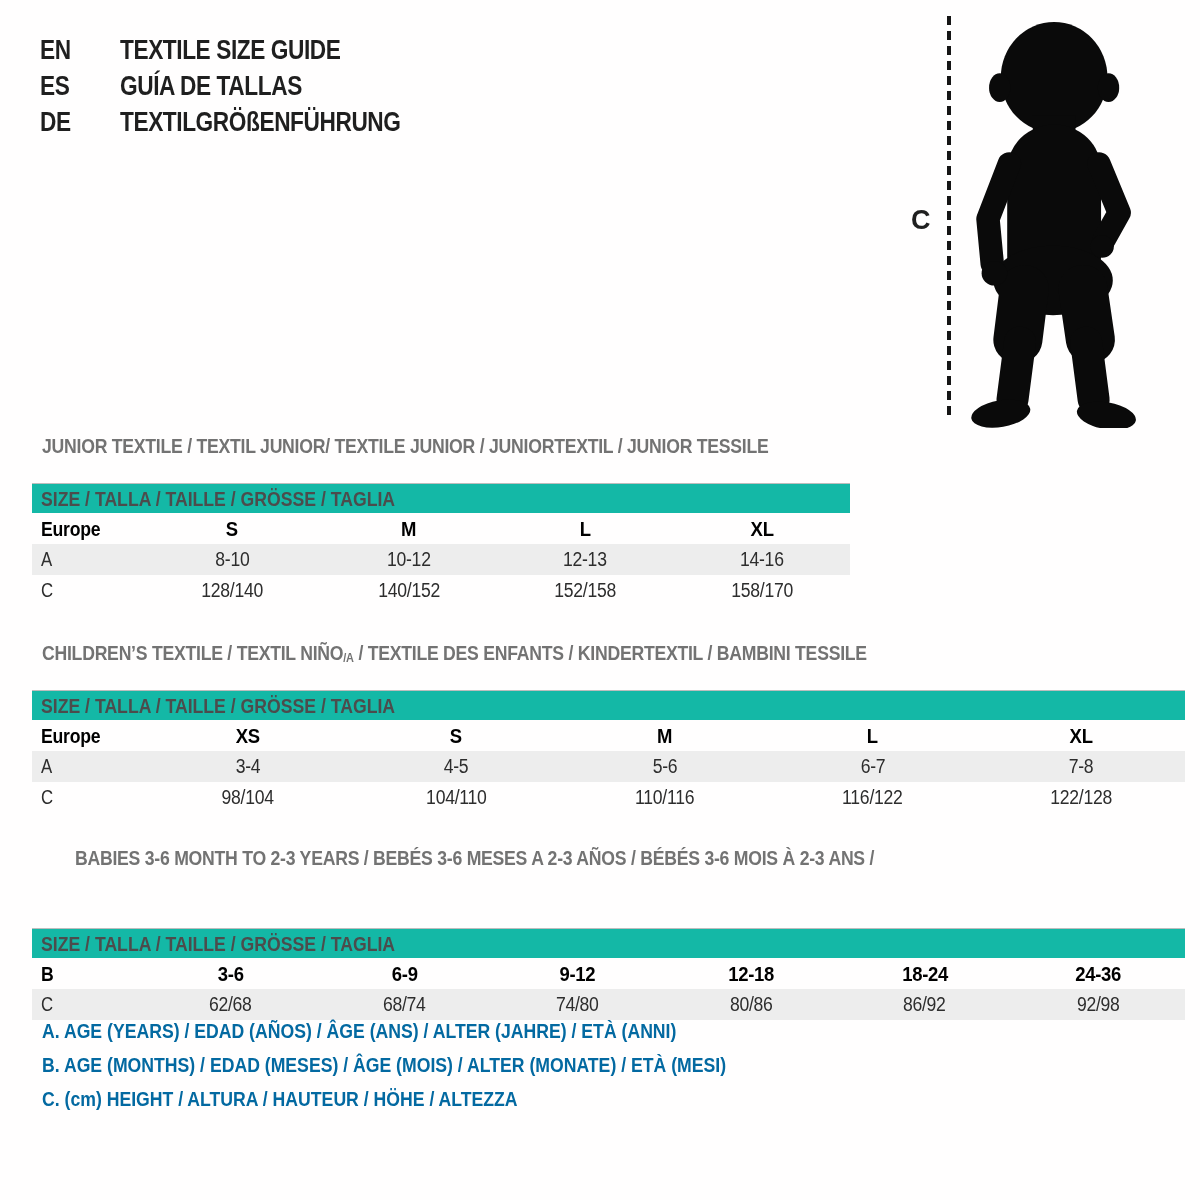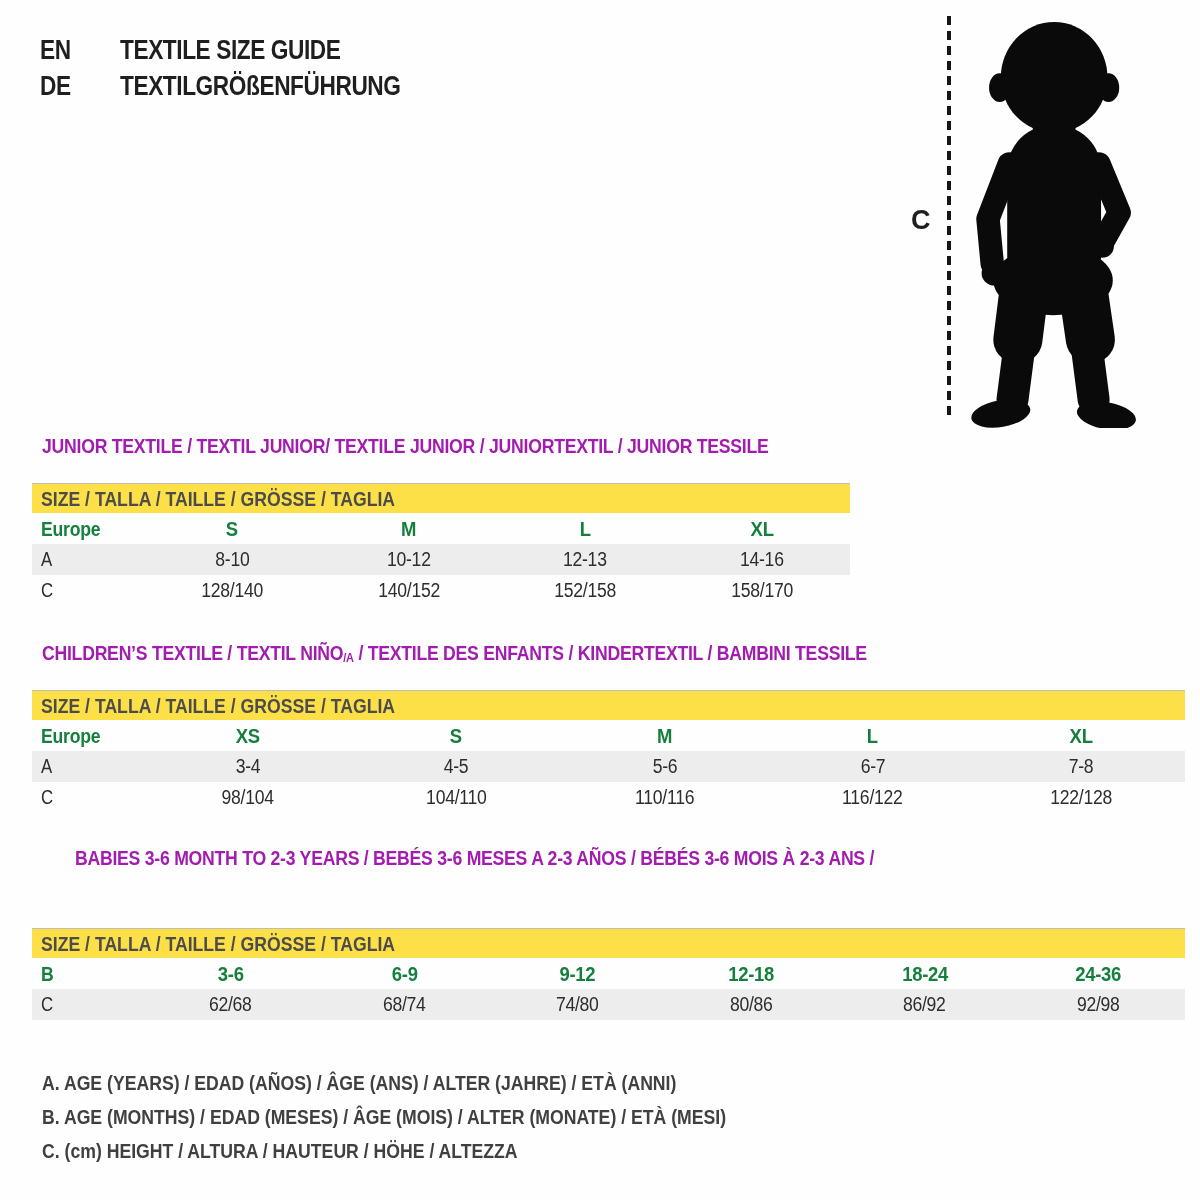--- a/index.html
+++ b/index.html
@@ -16,47 +16,51 @@
   .lang-row{display:flex;height:36px;align-items:center;font-weight:bold;font-size:27px;letter-spacing:-.5px;}
   .lang-code{width:80px;flex:0 0 80px;}
 
   
   .dash-line{position:absolute;left:947px;top:16px;width:4px;height:402px;
     background-image:repeating-linear-gradient(to bottom,#151515 0px,#151515 9px,transparent 9px,transparent 15px);}
   .c-label{position:absolute;left:911px;top:205px;font-size:27px;font-weight:bold;}
   .silhouette{position:absolute;left:956px;top:18px;width:192px;height:410px;}
 
   
-  .sec-title{position:absolute;left:42px;font-weight:bold;font-size:21px;letter-spacing:-.3px;color:#a21caf;}
+  .sec-title{position:absolute;left:42px;font-weight:bold;font-size:21px;letter-spacing:-.3px;color:#737373;}
   .sec-title .line{display:block;height:31px;line-height:31px;}
   .subA{font-size:.62em;vertical-align:-.18em;}
 
   
   .tbl{position:absolute;left:32px;}
-  .band{height:30px;background:#fde047;color:#4c4c4c;font-weight:bold;font-size:21px;
+  .band{height:30px;background:#14b8a6;color:#4c4c4c;font-weight:bold;font-size:21px;
     display:flex;align-items:center;padding-left:9px;box-sizing:border-box;border-top:1px solid #bdbdbd;}
   .trow{display:flex;height:31px;align-items:center;font-size:20px;color:#2d2d2d;letter-spacing:-.3px;}
-  .trow.head{font-weight:bold;font-size:21px;color:#15803d;}
+  .trow.head{font-weight:bold;font-size:21px;color:#000000;}
   .lab{width:112px;flex:0 0 112px;padding-left:9px;box-sizing:border-box;text-align:left;}
   .val{flex:1;text-align:center;}
   .shade{background:#ededed;}
 
   
-  .legend{position:absolute;left:42px;top:1066px;font-weight:bold;font-size:21px;color:#404040;}
+  .legend{position:absolute;left:42px;top:1014px;font-weight:bold;font-size:21px;color:#0369a1;}
   .legend .line{display:block;height:34px;line-height:34px;}
 </style>
 </head>
 <body>
 
 <div class="page">
 
   <div class="lang-block">
     <div class="lang-row">
       <span class="lang-code"><span class="cx">EN</span></span>
       <span class="cx">TEXTILE SIZE GUIDE</span>
+    </div>
+    <div class="lang-row">
+      <span class="lang-code"><span class="cx">ES</span></span>
+      <span class="cx">GUÍA DE TALLAS</span>
     </div>
     <div class="lang-row">
       <span class="lang-code"><span class="cx">DE</span></span>
       <span class="cx">TEXTILGRÖßENFÜHRUNG</span>
     </div>
   </div>
 
   <div class="dash-line"></div>
   <div class="c-label">C</div>
   <svg class="silhouette" viewBox="0 0 180 400" preserveAspectRatio="none">

